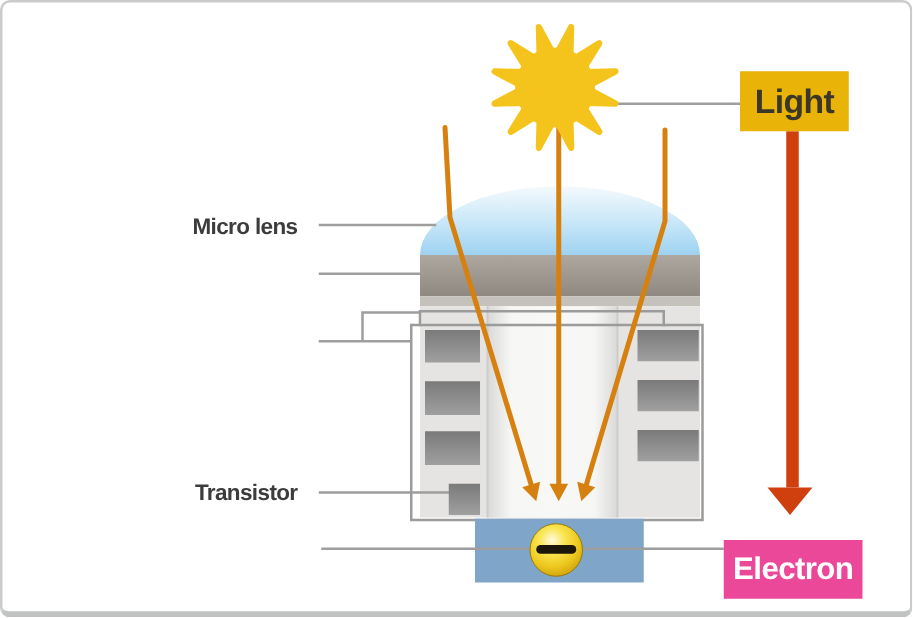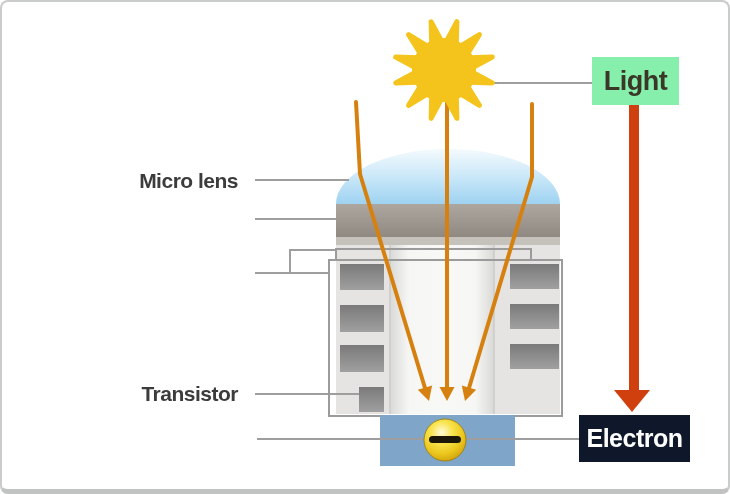--- a/index.html
+++ b/index.html
@@ -12,39 +12,39 @@
     border-bottom:5px solid #C0C3C2;
     border-radius:8px;
     overflow:hidden;
     font-family:"Liberation Sans","DejaVu Sans",sans-serif;
   }
   .diagram-svg{position:absolute;left:0;top:0;width:730px;height:494px;}
   .side-label{
     position:absolute;
     right:490px;
     white-space:nowrap;
-    font-size:21px;
+    font-size:18px;
     font-weight:700;
     letter-spacing:-0.5px;
     line-height:26px;
     color:#3C3C3C;
   }
   .callout{
     position:absolute;
     display:flex;align-items:center;justify-content:center;
     font-weight:700;
     letter-spacing:-0.5px;
   }
   .callout.light{
     left:590px;top:55px;width:87px;height:48px;
-    background:#86efac;color:#3A3628;font-size:27px;
+    background:#eab308;color:#3A3628;font-size:27px;
   }
   .callout.electron{
-    left:577px;top:413px;width:111px;height:47px;
-    background:#0f172a;color:#FFFFFF;font-size:25px;
+    left:577px;top:430px;width:111px;height:47px;
+    background:#ec4899;color:#FFFFFF;font-size:25px;
   }
 </style>
 </head>
 <body>
 
 <div class="canvas">
 
   <svg class="diagram-svg" viewBox="0 0 730 494">
     <defs>
       <linearGradient id="domeGrad" x1="0" y1="0" x2="0" y2="1">

